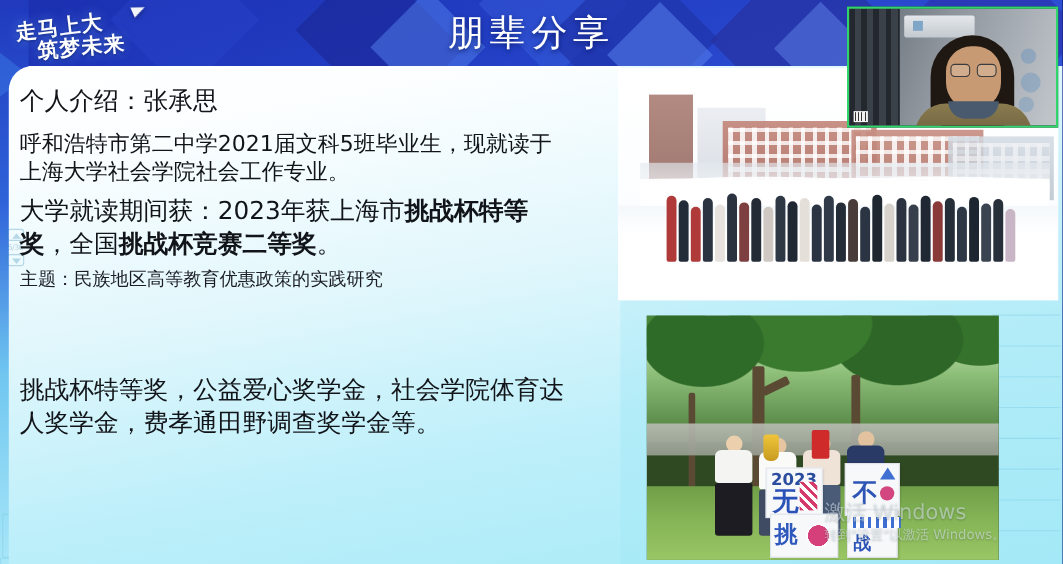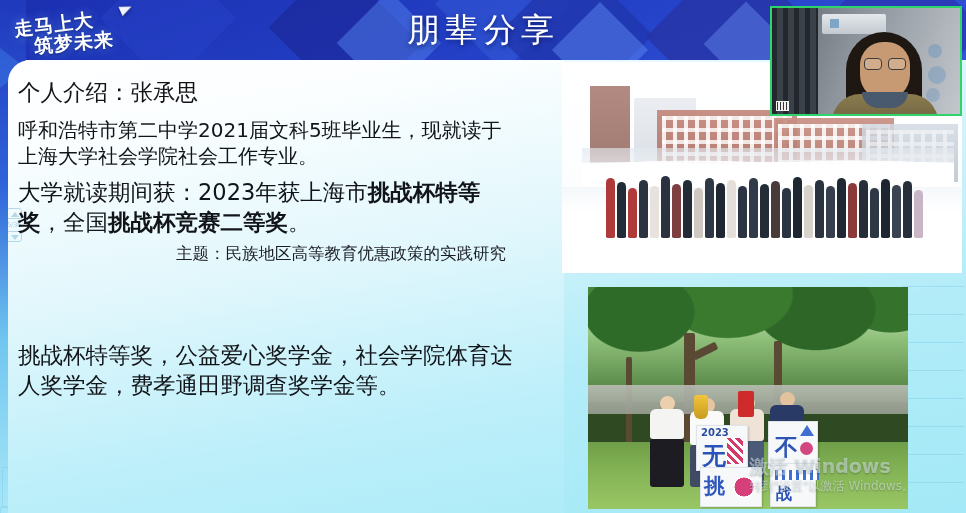--- a/index.html
+++ b/index.html
@@ -115,25 +115,25 @@
   }
 
   
   .text-block {
     position: absolute; left: 18px; top: 78px; width: 500px;
     color: #111418;
     font-size: 22.5px;
     line-height: 1.32;
     font-family: "DejaVu Sans", "Liberation Sans", sans-serif;
   }
-  .para { margin: 0 12px 4px 0; }
+  .para { margin: 0 0 4px 0; }
   .p-name { font-size: 22.5px; margin-bottom: 9px; }
   .p-bio  { font-size: 20px; margin-bottom: 9px; }
   .p-award{ font-size: 22.5px; margin-bottom: 5px; }
-  .p-topic{ font-size: 16.5px; color:#1a1e24; margin-bottom: 0; text-align: right; }
+  .p-topic{ font-size: 16.5px; color:#1a1e24; margin-bottom: 0; }
   .p-scholar { position:absolute; left:0; top:263px; width:500px; font-size:22.5px; line-height:1.32; }
   b { font-weight: 700; }
 
   
   .photo { position: absolute; overflow: hidden; }
 
   
   .photo-winter {
     left: 562px; top: 62px; width: 400px; height: 211px;
     background: #ffffff;
@@ -282,21 +282,21 @@
 
   
   .watermark {
     position:absolute; right: 52px; bottom: 18px;
     text-align:left; z-index: 12;
     color: rgba(225,240,245,.52);
     font-family: "DejaVu Sans", "Liberation Sans", sans-serif;
     text-shadow: 0 1px 2px rgba(0,0,0,.25);
     pointer-events:none;
   }
-  .wm-title { font-size: 19px; line-height: 1.15; font-weight: bold; }
+  .wm-title { font-size: 19px; line-height: 1.15; }
   .wm-sub   { font-size: 12px; line-height: 1.3; margin-top:2px; }
 </style>
 </head>
 <body>
 
 <div id="stage">
 
   <div class="slide-bg">
     <div class="banner-shapes">
       <span class="bs8"></span>
@@ -436,21 +436,21 @@
       <div class="a-body" style="height:42px; background:#2a3a66;"></div>
       <div style="width:34px;height:40px;background:#efe9dc;border-radius:3px;"></div>
     </div>
 
     <div style="position:absolute;left:106px;top:108px;width:14px;height:24px;
                 background:linear-gradient(180deg,#f0c53a,#c89b20);border-radius:3px 3px 6px 6px;"></div>
 
     <div style="position:absolute;left:150px;top:104px;width:16px;height:26px;background:#cf2b2b;border-radius:2px;"></div>
 
     <div class="a-box" style="left:108px; top:138px; width:52px; height:46px;">
-      <span class="a-glyph" style="left:4px;top:1px;font-size:10px;color:#2b4f9e;">2023</span>
+      <span class="a-glyph" style="left:4px;top:1px;font-size:15px;color:#2b4f9e;">2023</span>
       <span class="a-glyph" style="left:5px;top:14px;font-size:24px;color:#2b52b8;">无</span>
       <span style="position:absolute;right:4px;top:12px;width:16px;height:26px;
                    background:repeating-linear-gradient(45deg,#d23b6a 0 3px,#fff 3px 6px);"></span>
     </div>
     <div class="a-box" style="left:112px; top:180px; width:62px; height:40px;">
       <span class="a-glyph" style="left:3px;top:4px;font-size:21px;color:#2f58bd;">挑</span>
       <span style="position:absolute;right:6px;top:8px;width:22px;height:22px;border-radius:50%;
                    background:radial-gradient(circle,#d6407a 0 60%,#fff 62%);"></span>
     </div>
     <div class="a-box" style="left:180px; top:134px; width:50px; height:48px;">

